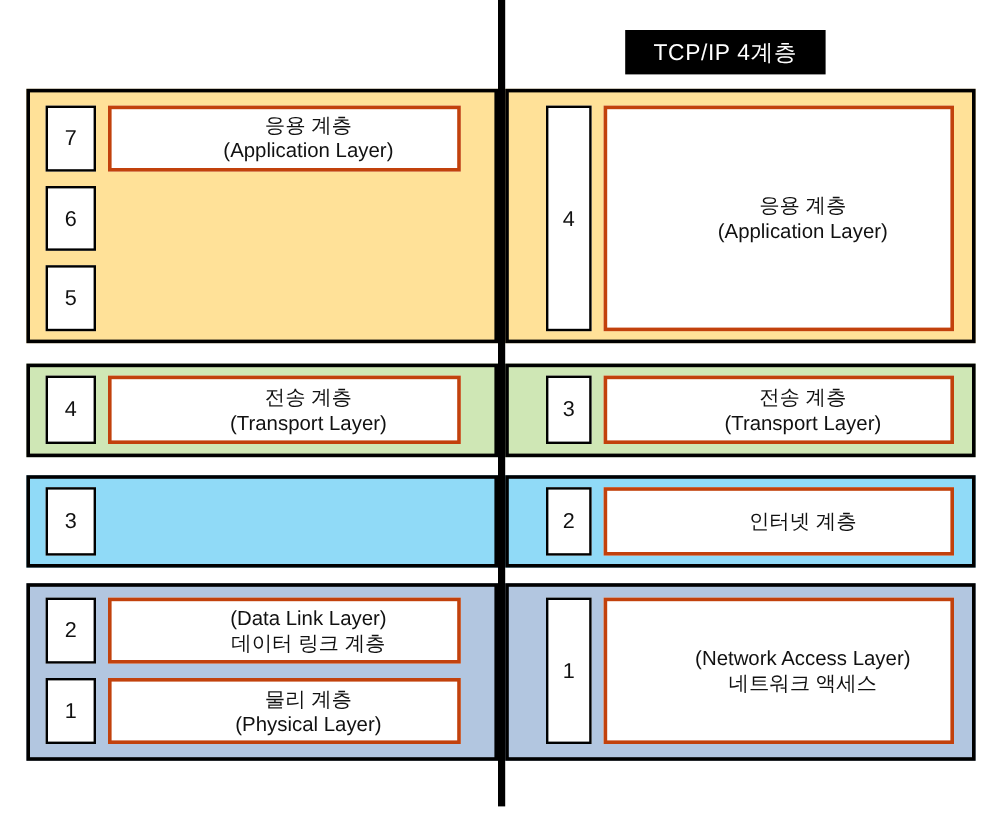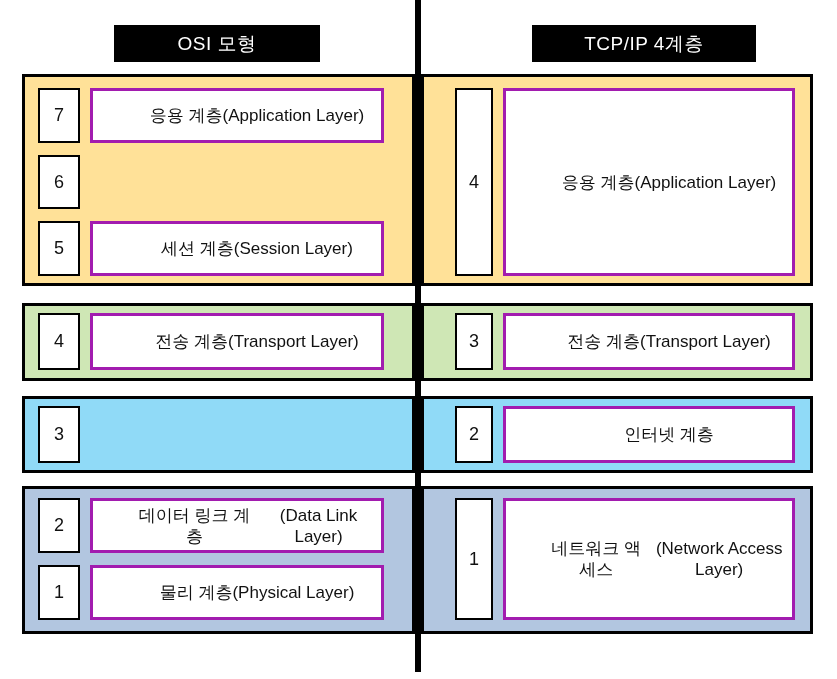--- a/index.html
+++ b/index.html
@@ -15,21 +15,21 @@
     position:absolute;left:415px;top:0;width:6px;height:672px;
     background:#000;
   }
   .header{
     position:absolute;top:25px;height:37px;
     background:#000;color:#fff;
     display:flex;align-items:center;justify-content:center;
     font-size:19px;letter-spacing:.5px;
   }
   .header.left{left:114px;width:206px;}
-  .header.right{left:532px;width:224px;}
+  .header.right{left:521px;width:167px;}
 
   .band{
     position:absolute;
     border:3px solid #000;
     box-sizing:border-box;
     display:flex;flex-direction:column;
   }
   .left-band{left:22px;width:393px;padding-right:28px;padding-left:13px;}
   .right-band{left:421px;width:392px;padding-right:15px;padding-left:31px;}
 
@@ -49,52 +49,47 @@
 
   .numbox{
     flex:none;width:42px;
     background:#fff;border:2px solid #000;box-sizing:border-box;
     display:flex;align-items:center;justify-content:center;
     font-size:18px;
   }
   .right-band .numbox{width:38px;}
   .labelbox{
     flex:1;
-    background:#fff;border:3px solid #a21caf;box-sizing:border-box;
-    display:flex;align-items:center;justify-content:center;
+    background:#fff;border:3px solid #c2410c;box-sizing:border-box;
+    display:flex;flex-direction:column;align-items:center;justify-content:center;
     text-align:center;font-size:17px;line-height:21px;padding-left:40px;
   }
 </style>
 </head>
 <body>
 
 <div class="canvas">
 
   <div class="divider"></div>
 
-  <div class="header left">OSI 모형</div>
   <div class="header right">TCP/IP 4계층</div>
 
   <div class="band yellow left-band b1">
     <div class="row">
       <div class="numbox">7</div>
       <div class="labelbox">
         <div>응용 계층</div>
         <div>(Application Layer)</div>
       </div>
     </div>
     <div class="row">
       <div class="numbox">6</div>
     </div>
     <div class="row">
       <div class="numbox">5</div>
-      <div class="labelbox">
-        <div>세션 계층</div>
-        <div>(Session Layer)</div>
-      </div>
     </div>
   </div>
 
   <div class="band yellow right-band b1">
     <div class="row fill">
       <div class="numbox">4</div>
       <div class="labelbox">
         <div>응용 계층</div>
         <div>(Application Layer)</div>
       </div>
@@ -133,36 +128,36 @@
       <div class="labelbox">
         <div>인터넷 계층</div>
       </div>
     </div>
   </div>
 
   <div class="band slate left-band b4">
     <div class="row">
       <div class="numbox">2</div>
       <div class="labelbox">
+        <div>(Data Link Layer)</div>
         <div>데이터 링크 계층</div>
-        <div>(Data Link Layer)</div>
       </div>
     </div>
     <div class="row">
       <div class="numbox">1</div>
       <div class="labelbox">
         <div>물리 계층</div>
         <div>(Physical Layer)</div>
       </div>
     </div>
   </div>
 
   <div class="band slate right-band b4">
     <div class="row fill">
       <div class="numbox">1</div>
       <div class="labelbox">
+        <div>(Network Access Layer)</div>
         <div>네트워크 액세스</div>
-        <div>(Network Access Layer)</div>
       </div>
     </div>
   </div>
 
 </div>
 
 </body></html>

